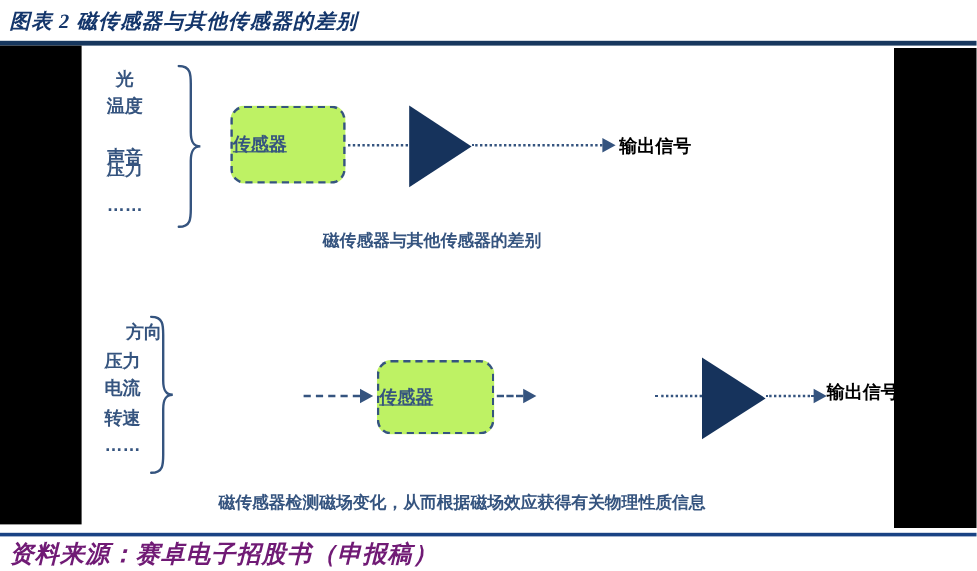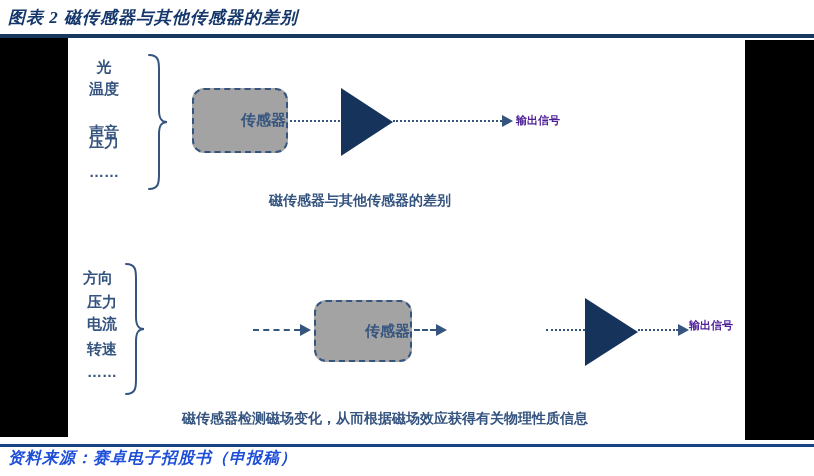--- a/index.html
+++ b/index.html
@@ -18,51 +18,51 @@
     color:#14366B;white-space:nowrap;
   }
   .top-rule{position:absolute;left:0;top:34px;width:814px;height:4px;background:#17375E;}
   .bottom-rule{position:absolute;left:0;top:444px;width:814px;height:3px;background:#1A4384;}
   .black-left{position:absolute;left:0;top:38px;width:68px;height:399px;background:#000;}
   .black-right{position:absolute;left:745px;top:40px;width:69px;height:400px;background:#000;}
   .source-note{
     position:absolute;left:8px;top:448px;
     font-family:"Liberation Serif", serif;
     font-style:italic;font-weight:bold;
-    font-size:16px;letter-spacing:1px;
-    color:#1d4ed8;white-space:nowrap;
+    font-size:20px;letter-spacing:1px;
+    color:#701a75;white-space:nowrap;
   }
   .in-label{
     position:absolute;width:44px;text-align:center;
     font-size:15px;font-weight:bold;color:#35547F;line-height:16px;
   }
   .brace svg{display:block;}
   .dash-box{
     position:absolute;
     border:2px dashed #35547F;border-radius:12px;
-    display:flex;align-items:center;justify-content:flex-end;
+    display:flex;align-items:center;justify-content:flex-start;
     font-size:15px;font-weight:bold;color:#35547F;
-    background:#a3a3a3;box-sizing:border-box;white-space:nowrap;
+    background:#bef264;box-sizing:border-box;white-space:nowrap;text-decoration:underline;
   }
   .dot-line{position:absolute;height:0;border-top:2px dotted #35547F;}
   .dash-line{position:absolute;height:0;border-top:2px dashed #35547F;}
   .arrow-head{
     position:absolute;width:0;height:0;
     border-left:11px solid #35547F;
     border-top:6px solid transparent;
     border-bottom:6px solid transparent;
   }
   .amp-triangle{
     position:absolute;width:0;height:0;
     border-left:52px solid #16335C;
     border-top:34px solid transparent;
     border-bottom:34px solid transparent;
   }
   .out-label{
-    position:absolute;font-size:11px;font-weight:bold;color:#4c1d95;white-space:nowrap;
+    position:absolute;font-size:15px;font-weight:bold;color:#000000;white-space:nowrap;
   }
   .flow-caption{
     position:absolute;text-align:center;
     font-size:14px;font-weight:bold;color:#35547F;white-space:nowrap;
   }
 </style>
 </head>
 <body>
 
 <div class="page">
@@ -92,21 +92,21 @@
 
   <div class="amp-triangle" style="left:341px;top:88px;"></div>
 
   <div class="dot-line" style="left:393px;top:120px;width:109px;"></div>
   <div class="arrow-head" style="left:502px;top:115px;"></div>
 
   <div class="out-label" style="left:516px;top:113px;">输出信号</div>
 
   <div class="flow-caption" style="left:180px;top:192px;width:360px;">磁传感器与其他传感器的差别</div>
 
-  <div class="in-label" style="left:76px;top:270px;">方向</div>
+  <div class="in-label" style="left:98px;top:270px;">方向</div>
   <div class="in-label" style="left:80px;top:294px;">压力</div>
   <div class="in-label" style="left:80px;top:316px;">电流</div>
   <div class="in-label" style="left:80px;top:341px;">转速</div>
   <div class="in-label" style="left:80px;top:364px;">……</div>
 
   <div class="brace" style="position:absolute;left:123px;top:263px;">
     <svg width="22" height="132" viewBox="0 0 22 132">
       <path d="M3,1 C13,1 13,8 13,16 L13,54 C13,62 15,66 21,66 C15,66 13,70 13,78 L13,116 C13,124 13,131 3,131" fill="none" stroke="#35547F" stroke-width="2" stroke-linecap="round"></path>
     </svg>
   </div>

